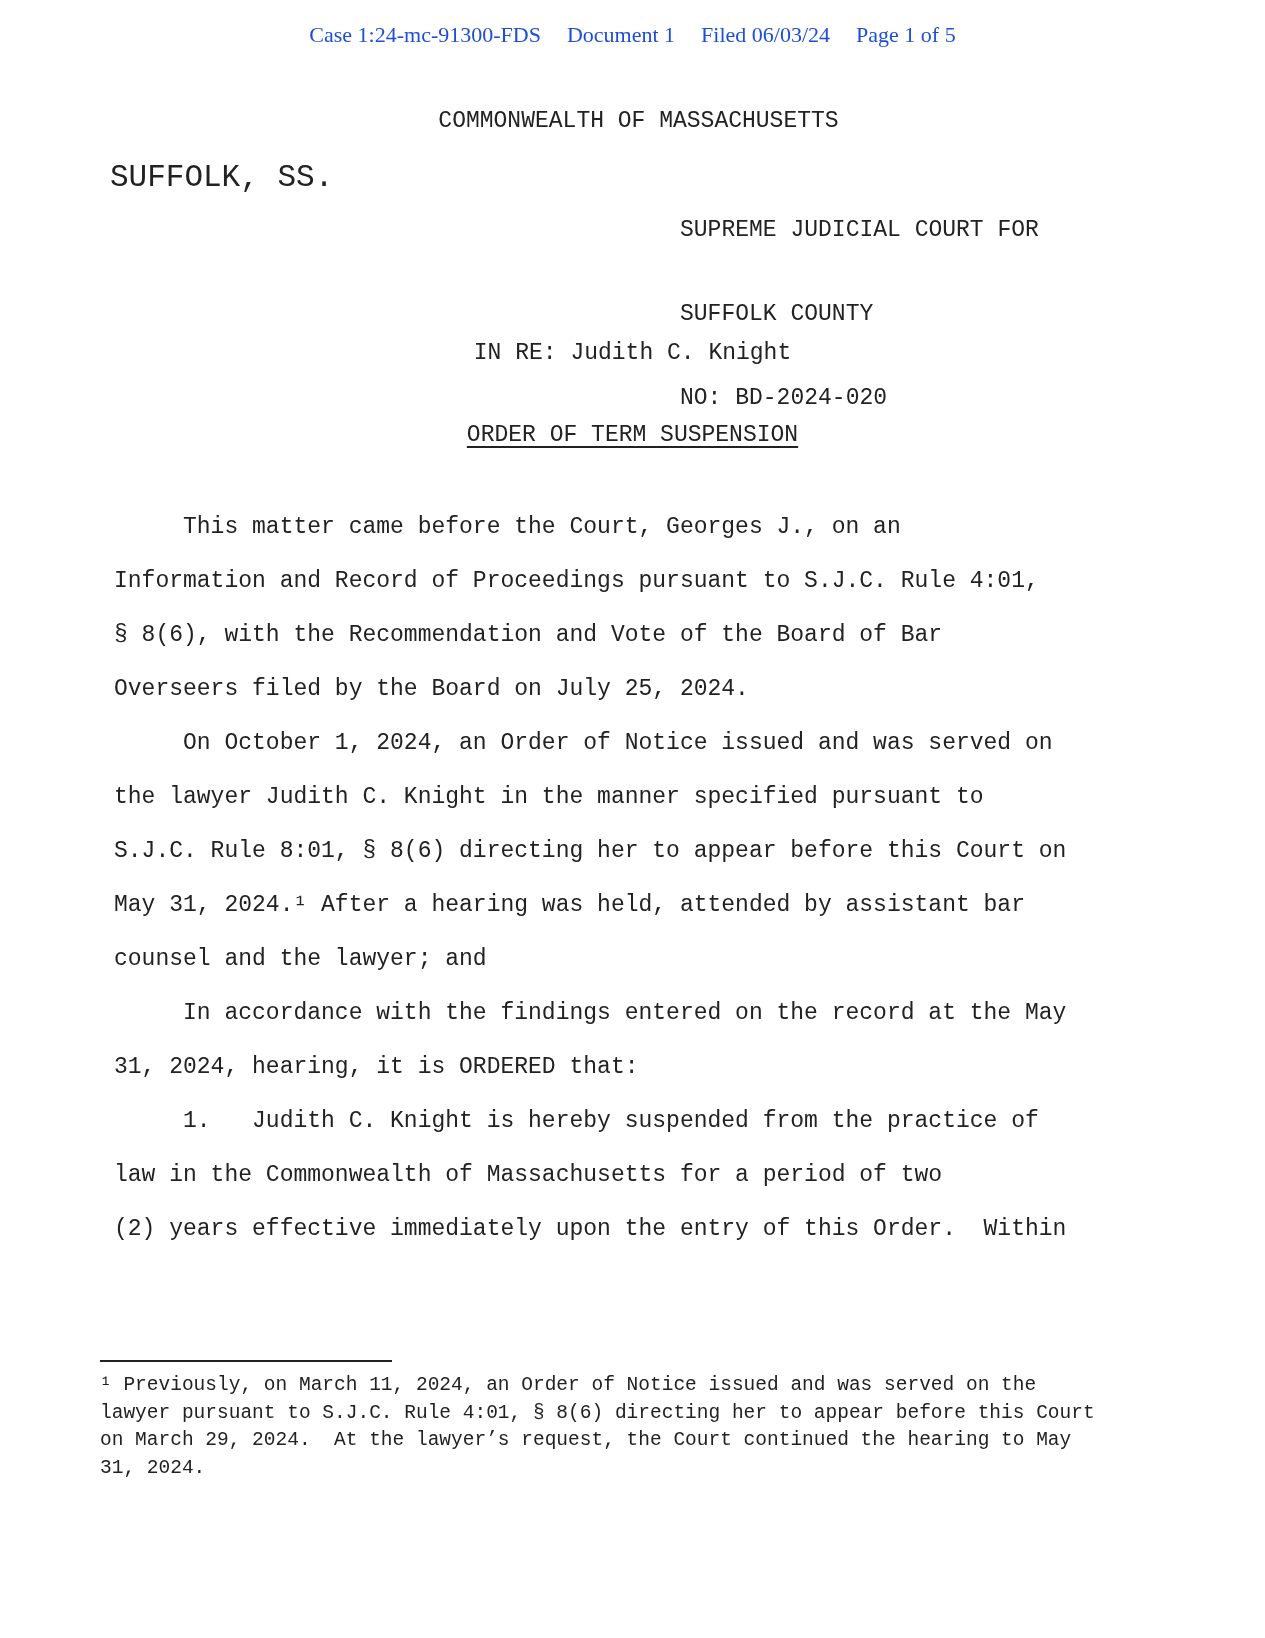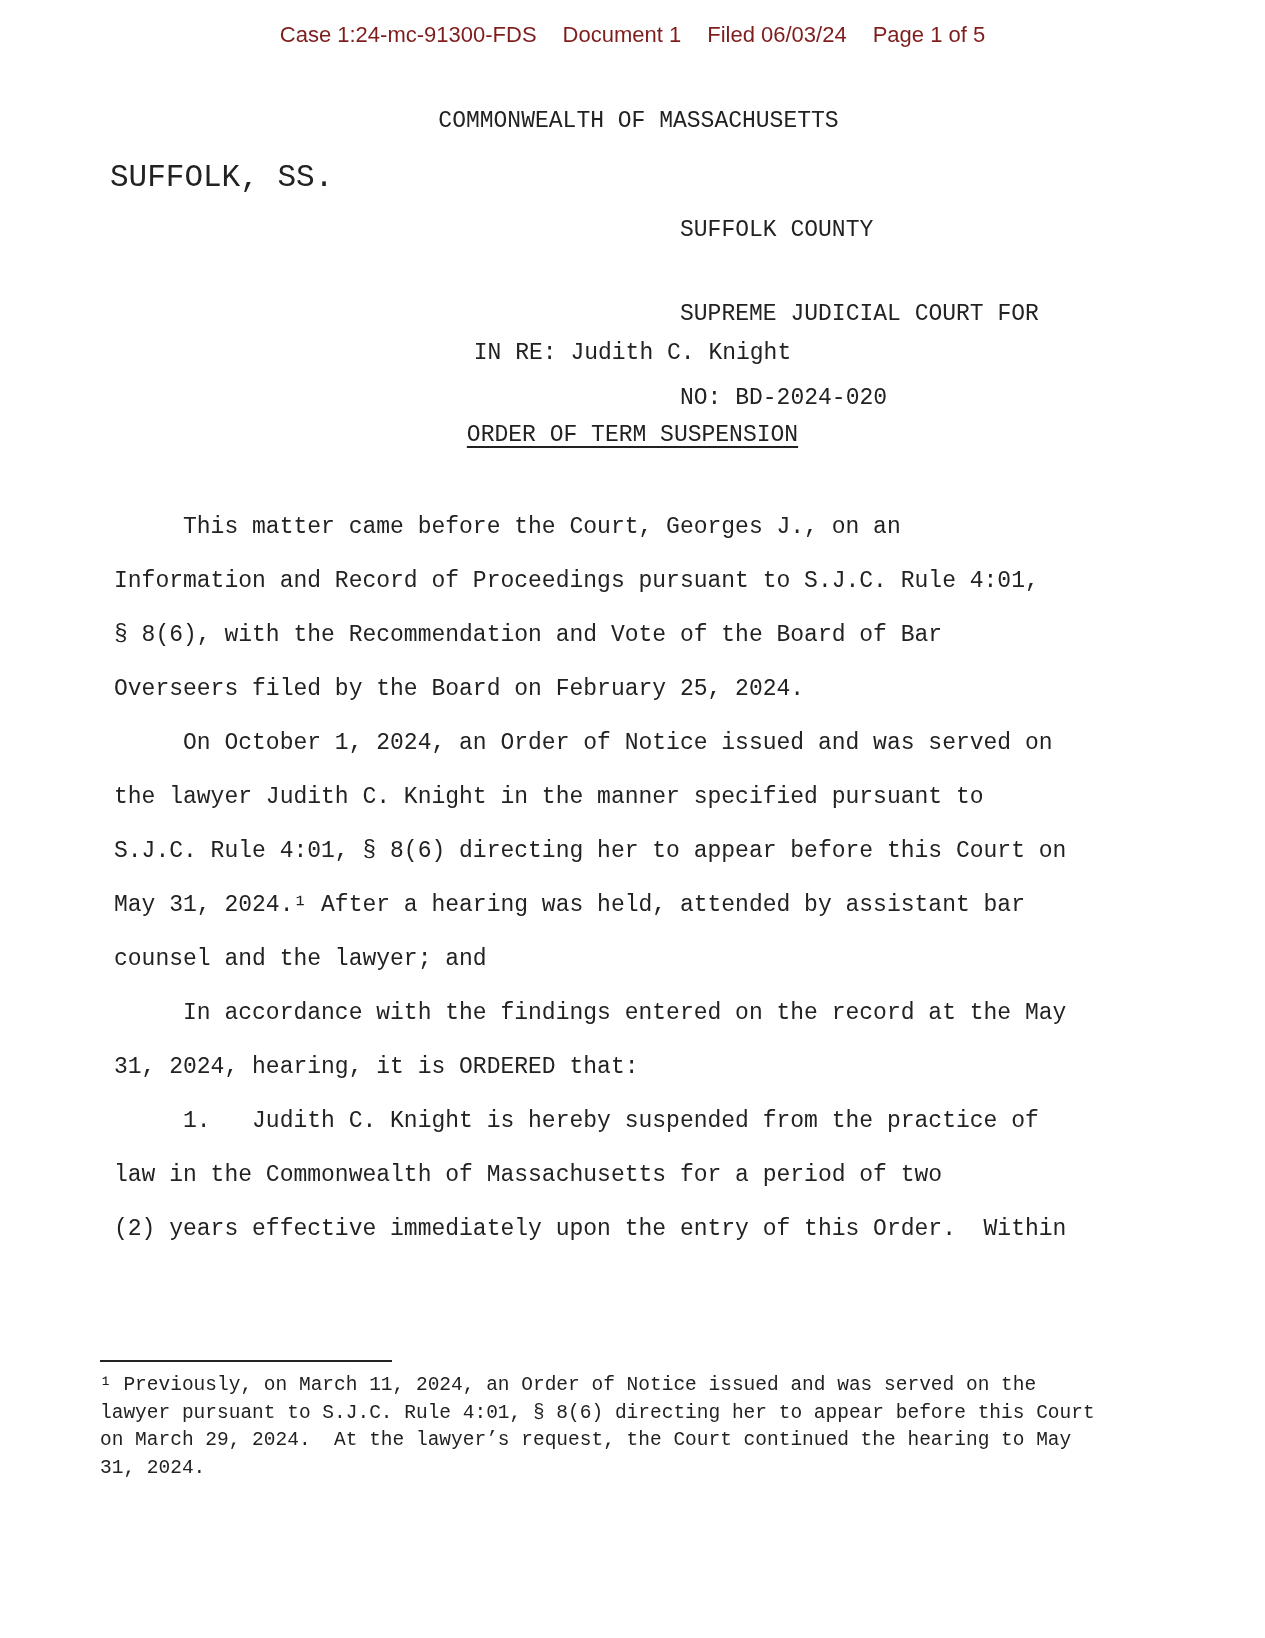--- a/index.html
+++ b/index.html
@@ -16,23 +16,23 @@
     color: #222222;
     overflow: hidden;
     margin: 0 auto;
   }
   .stamp {
     position: absolute;
     top: 22px;
     left: 0;
     right: 0;
     text-align: center;
-    font-family: Liberation Sans, sans-serif;
+    font-family: Liberation Serif, serif;
     font-size: 22px;
-    color: #7f1d1d;
+    color: #1d4ed8;
     white-space: nowrap;
   }
   .stamp .seg { margin: 0 13px; }
   .commonwealth {
     position: absolute;
     top: 108px;
     left: 12px;
     right: 0;
     text-align: center;
     font-size: 23px;
@@ -102,37 +102,37 @@
 
   <div class="stamp">
     <span class="seg">Case 1:24-mc-91300-FDS</span><span class="seg">Document 1</span><span class="seg">Filed 06/03/24</span><span class="seg">Page 1 of 5</span>
   </div>
 
   <div class="commonwealth">COMMONWEALTH OF MASSACHUSETTS</div>
 
   <div class="county">SUFFOLK, SS.</div>
 
   <div class="court-block">
+    <div>SUPREME JUDICIAL COURT FOR</div>
     <div>SUFFOLK COUNTY</div>
-    <div>SUPREME JUDICIAL COURT FOR</div>
     <div>NO: BD-2024-020</div>
   </div>
 
   <div class="caption">IN RE: Judith C. Knight</div>
 
   <div class="doc-title">ORDER OF TERM SUSPENSION</div>
 
   <div class="body-text">
     <div class="line">     This matter came before the Court, Georges J., on an</div>
     <div class="line">Information and Record of Proceedings pursuant to S.J.C. Rule 4:01,</div>
     <div class="line">§ 8(6), with the Recommendation and Vote of the Board of Bar</div>
-    <div class="line">Overseers filed by the Board on February 25, 2024.</div>
+    <div class="line">Overseers filed by the Board on July 25, 2024.</div>
     <div class="line">     On October 1, 2024, an Order of Notice issued and was served on</div>
     <div class="line">the lawyer Judith C. Knight in the manner specified pursuant to</div>
-    <div class="line">S.J.C. Rule 4:01, § 8(6) directing her to appear before this Court on</div>
+    <div class="line">S.J.C. Rule 8:01, § 8(6) directing her to appear before this Court on</div>
     <div class="line">May 31, 2024.¹ After a hearing was held, attended by assistant bar</div>
     <div class="line">counsel and the lawyer; and</div>
     <div class="line">     In accordance with the findings entered on the record at the May</div>
     <div class="line">31, 2024, hearing, it is ORDERED that:</div>
     <div class="line">     1.   Judith C. Knight is hereby suspended from the practice of</div>
     <div class="line">law in the Commonwealth of Massachusetts for a period of two</div>
     <div class="line">(2) years effective immediately upon the entry of this Order.  Within</div>
   </div>
 
   <div class="fn-rule"></div>

